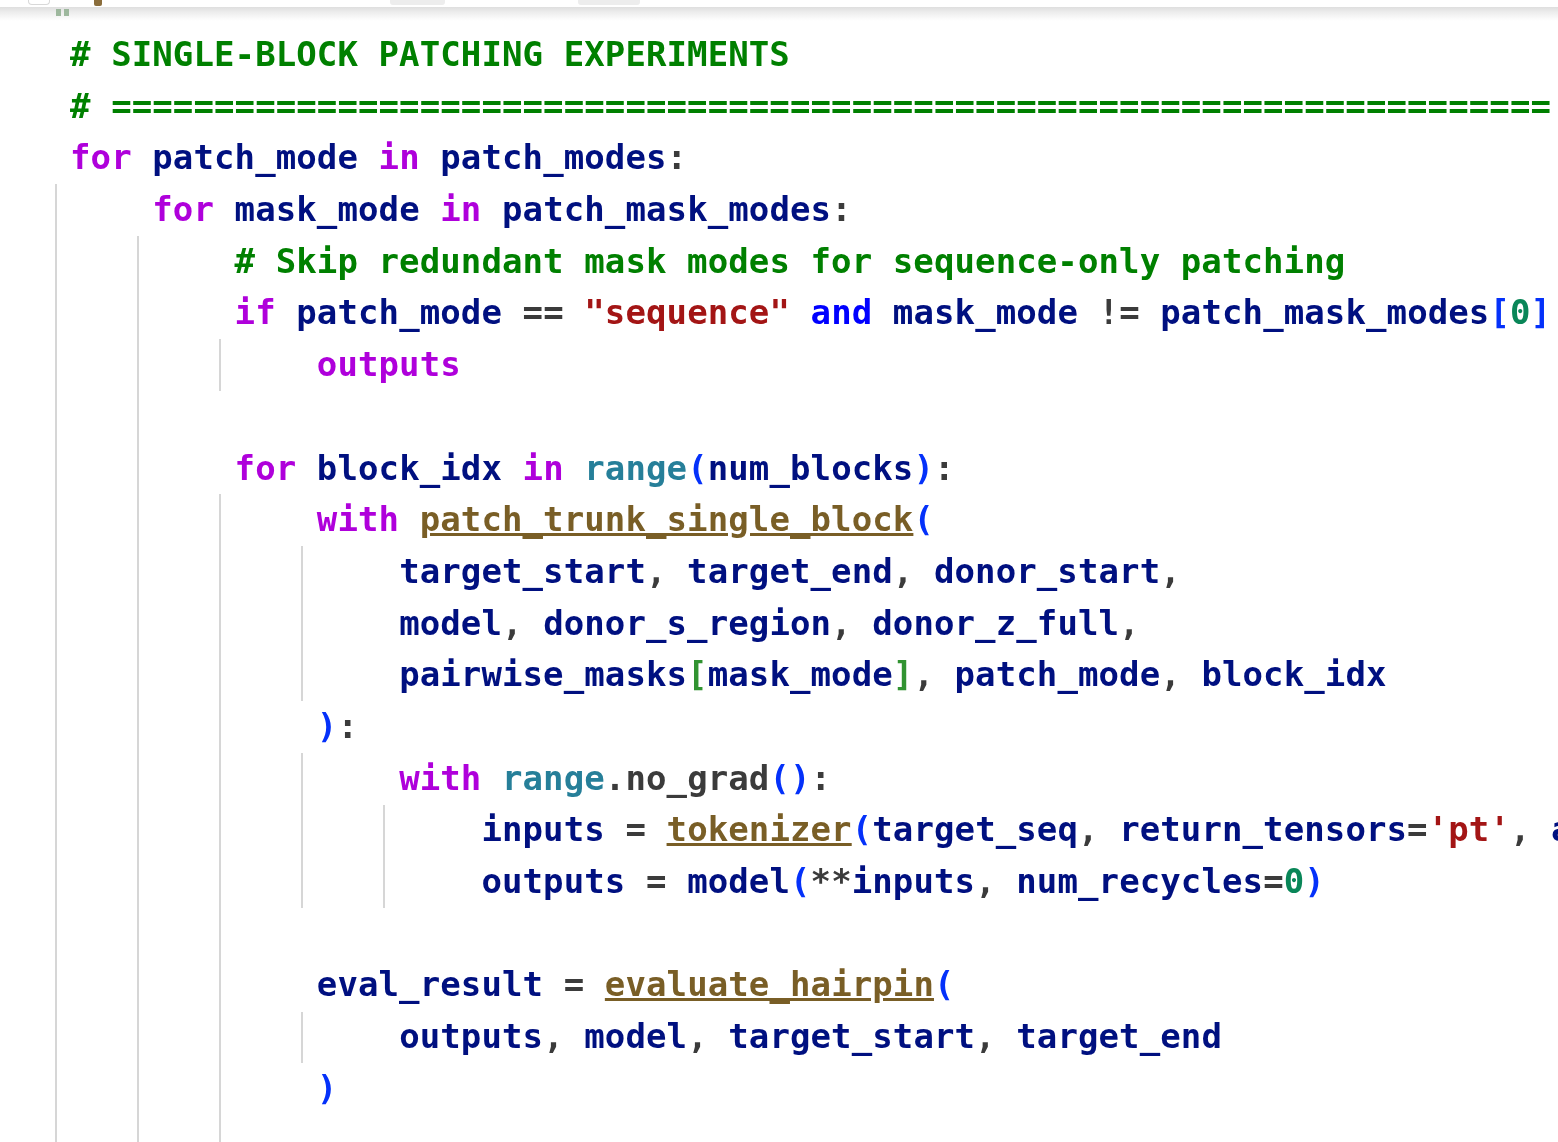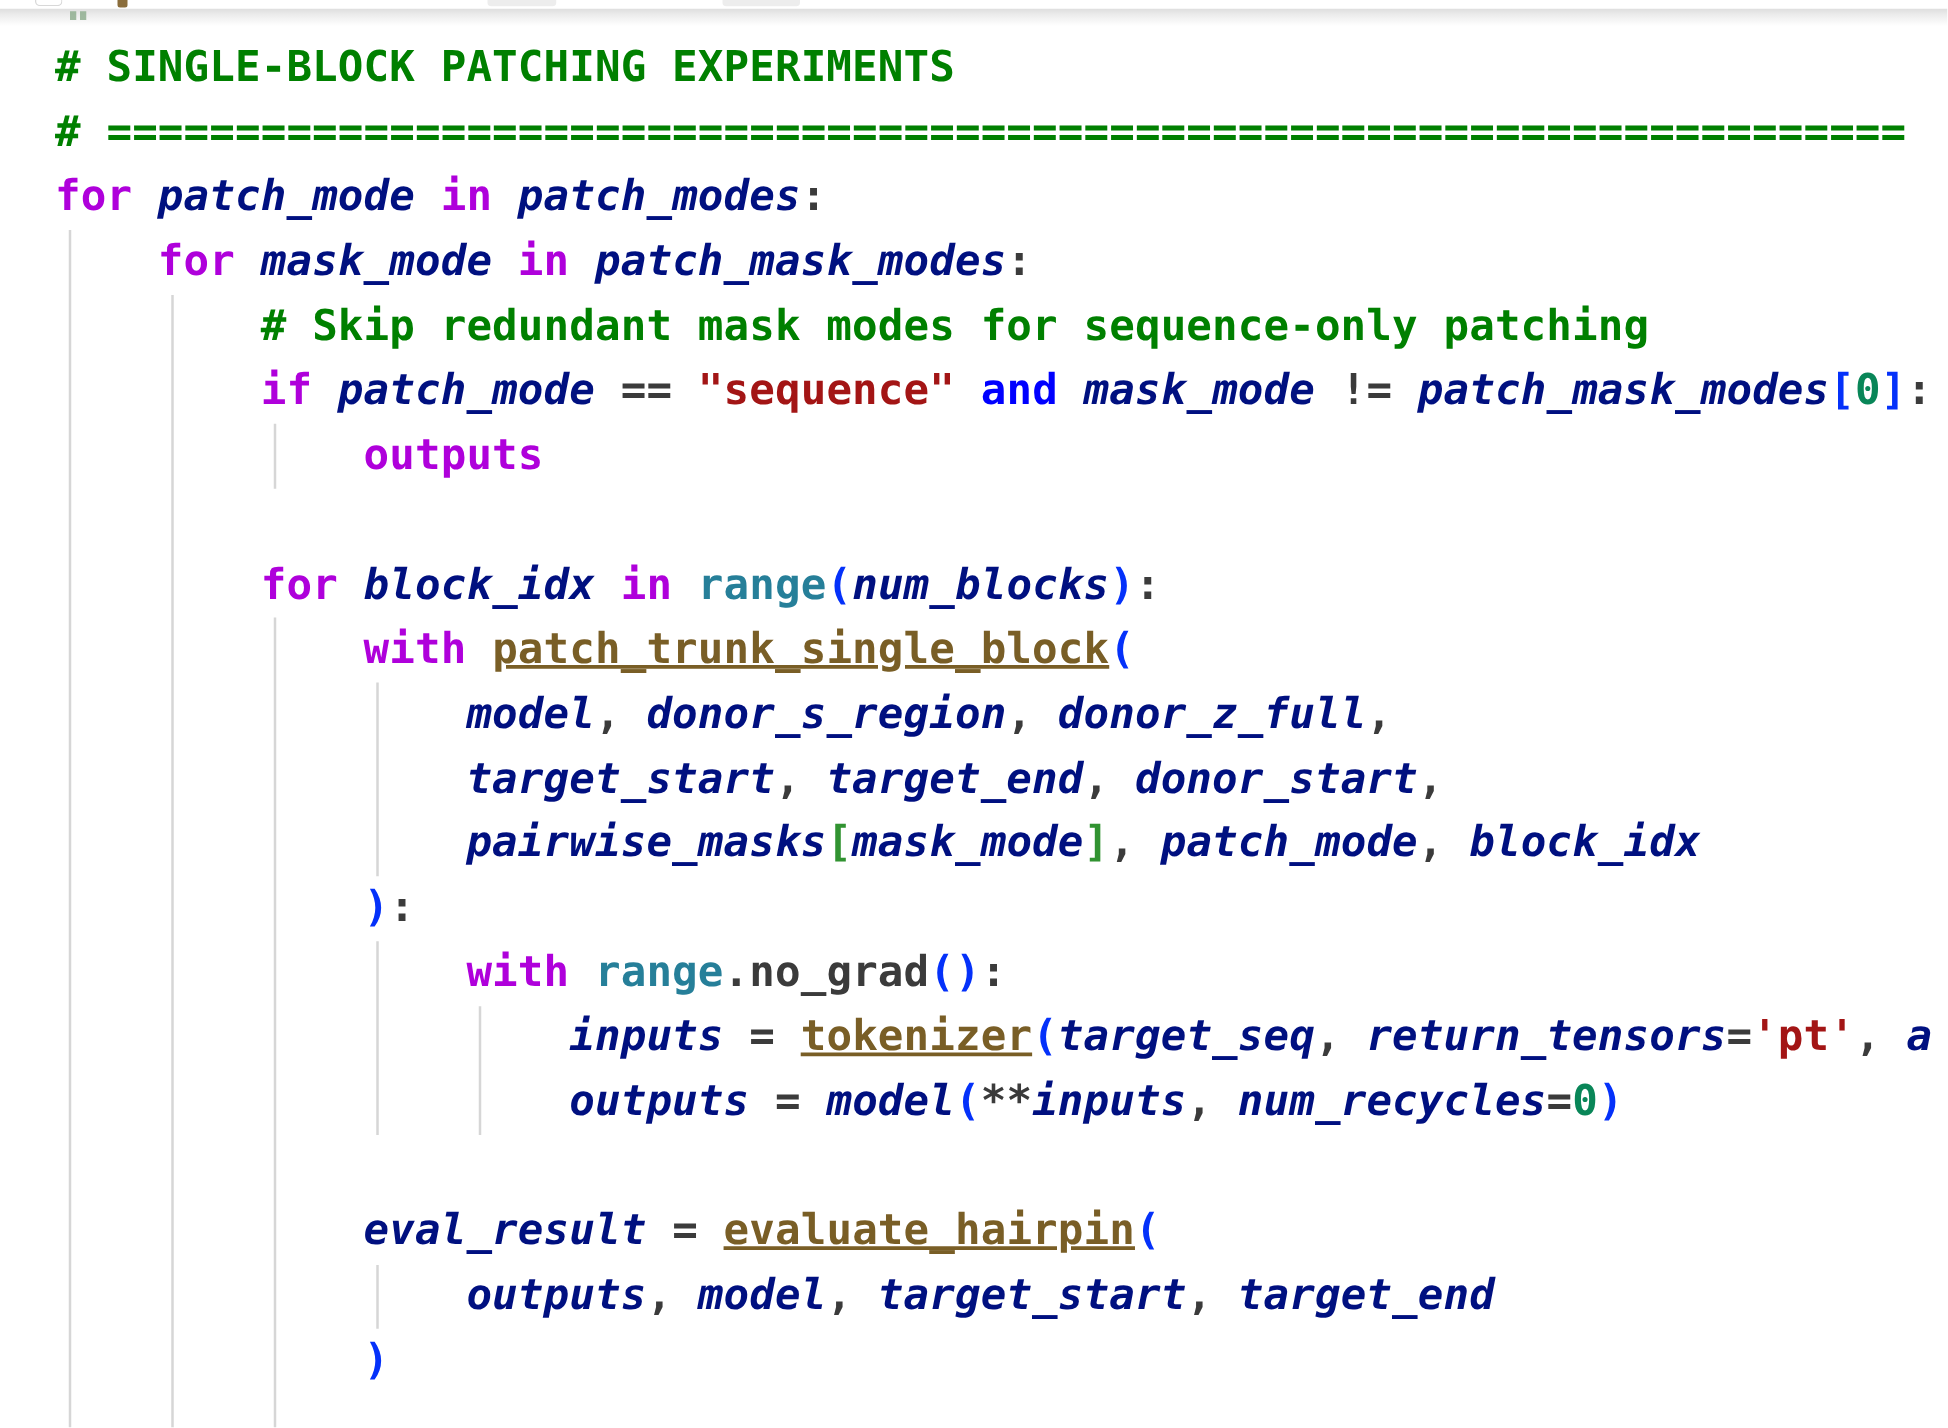--- a/index.html
+++ b/index.html
@@ -15,25 +15,25 @@
   .frag-btn3{left:578px;width:62px;height:5px;background:#ededed;border-radius:0 0 3px 3px;}
   .cell-shadow{position:absolute;left:0;top:7px;width:1558px;height:14px;
        background:linear-gradient(to bottom,#dedede 0%,#ececec 35%,#fbfbfb 85%,#ffffff 100%);}
   .gq{position:absolute;top:9px;width:5px;height:7px;background:#8fae8f;opacity:.85;}
   .gq1{left:56px;} .gq2{left:64px;}
 
   
   .editor{position:absolute;left:0;top:0;width:1558px;height:1142px;
           font-size:34px;font-weight:600;letter-spacing:.1px;color:var(--default,#3b3b3b);}
   .code-area{position:absolute;left:0;top:29px;right:0;}
-  .code-line{height:51.7px;line-height:51.7px;padding-left:44px;white-space:pre;}
+  .code-line{height:51.7px;line-height:51.7px;padding-left:70px;white-space:pre;}
 
   .tok-kw  {color:var(--keyword);text-align:right;}
   .tok-opkw{color:var(--operator_keyword);margin-top:12px;}
-  .tok-var {color:var(--variable);font-style:italic;}
+  .tok-var {color:var(--variable);}
   .tok-str {color:var(--string);}
   .tok-com {color:var(--comment);}
   .tok-fn  {color:var(--function);text-decoration:underline;}
   .tok-cls {color:var(--class);}
   .tok-num {color:var(--number);}
   .tok-br1 {color:var(--bracket1);}
   .tok-br2 {color:var(--bracket2);}
   .tok-pun {color:var(--default);}
 
   .guides-layer{position:absolute;inset:0;pointer-events:none;}
@@ -57,22 +57,22 @@
       <div class="code-line"><span class="tok-com"># SINGLE-BLOCK PATCHING EXPERIMENTS</span></div>
       <div class="code-line"><span class="tok-com"># ======================================================================</span></div>
       <div class="code-line"><span class="tok-kw">for</span><span> </span><span class="tok-var">patch_mode</span><span> </span><span class="tok-kw">in</span><span> </span><span class="tok-var">patch_modes</span><span class="tok-pun">:</span></div>
       <div class="code-line"><span>    </span><span class="tok-kw">for</span><span> </span><span class="tok-var">mask_mode</span><span> </span><span class="tok-kw">in</span><span> </span><span class="tok-var">patch_mask_modes</span><span class="tok-pun">:</span></div>
       <div class="code-line"><span>        </span><span class="tok-com"># Skip redundant mask modes for sequence-only patching</span></div>
       <div class="code-line"><span>        </span><span class="tok-kw">if</span><span> </span><span class="tok-var">patch_mode</span><span> </span><span class="tok-pun">==</span><span> </span><span class="tok-str">"sequence"</span><span> </span><span class="tok-opkw">and</span><span> </span><span class="tok-var">mask_mode</span><span> </span><span class="tok-pun">!=</span><span> </span><span class="tok-var">patch_mask_modes</span><span class="tok-br1">[</span><span class="tok-num">0</span><span class="tok-br1">]</span><span class="tok-pun">:</span></div>
       <div class="code-line"><span>            </span><span class="tok-kw">outputs</span></div>
       <div class="code-line">&nbsp;</div>
       <div class="code-line"><span>        </span><span class="tok-kw">for</span><span> </span><span class="tok-var">block_idx</span><span> </span><span class="tok-kw">in</span><span> </span><span class="tok-cls">range</span><span class="tok-br1">(</span><span class="tok-var">num_blocks</span><span class="tok-br1">)</span><span class="tok-pun">:</span></div>
       <div class="code-line"><span>            </span><span class="tok-kw">with</span><span> </span><span class="tok-fn">patch_trunk_single_block</span><span class="tok-br1">(</span></div>
+      <div class="code-line"><span>                </span><span class="tok-var">target_start</span><span class="tok-pun">, </span><span class="tok-var">target_end</span><span class="tok-pun">, </span><span class="tok-var">donor_start</span><span class="tok-pun">,</span></div>
       <div class="code-line"><span>                </span><span class="tok-var">model</span><span class="tok-pun">, </span><span class="tok-var">donor_s_region</span><span class="tok-pun">, </span><span class="tok-var">donor_z_full</span><span class="tok-pun">,</span></div>
-      <div class="code-line"><span>                </span><span class="tok-var">target_start</span><span class="tok-pun">, </span><span class="tok-var">target_end</span><span class="tok-pun">, </span><span class="tok-var">donor_start</span><span class="tok-pun">,</span></div>
       <div class="code-line"><span>                </span><span class="tok-var">pairwise_masks</span><span class="tok-br2">[</span><span class="tok-var">mask_mode</span><span class="tok-br2">]</span><span class="tok-pun">, </span><span class="tok-var">patch_mode</span><span class="tok-pun">, </span><span class="tok-var">block_idx</span></div>
       <div class="code-line"><span>            </span><span class="tok-br1">)</span><span class="tok-pun">:</span></div>
       <div class="code-line"><span>                </span><span class="tok-kw">with</span><span> </span><span class="tok-cls">range</span><span class="tok-pun">.</span><span>no_grad</span><span class="tok-br1">(</span><span class="tok-br1">)</span><span class="tok-pun">:</span></div>
       <div class="code-line"><span>                    </span><span class="tok-var">inputs</span><span> </span><span class="tok-pun">=</span><span> </span><span class="tok-fn">tokenizer</span><span class="tok-br1">(</span><span class="tok-var">target_seq</span><span class="tok-pun">, </span><span class="tok-var">return_tensors</span><span class="tok-pun">=</span><span class="tok-str">'pt'</span><span class="tok-pun">, </span><span class="tok-var">a</span></div>
       <div class="code-line"><span>                    </span><span class="tok-var">outputs</span><span> </span><span class="tok-pun">=</span><span> </span><span class="tok-var">model</span><span class="tok-br1">(</span><span class="tok-pun">**</span><span class="tok-var">inputs</span><span class="tok-pun">, </span><span class="tok-var">num_recycles</span><span class="tok-pun">=</span><span class="tok-num">0</span><span class="tok-br1">)</span></div>
       <div class="code-line">&nbsp;</div>
       <div class="code-line"><span>            </span><span class="tok-var">eval_result</span><span> </span><span class="tok-pun">=</span><span> </span><span class="tok-fn">evaluate_hairpin</span><span class="tok-br1">(</span></div>
       <div class="code-line"><span>                </span><span class="tok-var">outputs</span><span class="tok-pun">, </span><span class="tok-var">model</span><span class="tok-pun">, </span><span class="tok-var">target_start</span><span class="tok-pun">, </span><span class="tok-var">target_end</span></div>
       <div class="code-line"><span>            </span><span class="tok-br1">)</span></div>
     </div>

